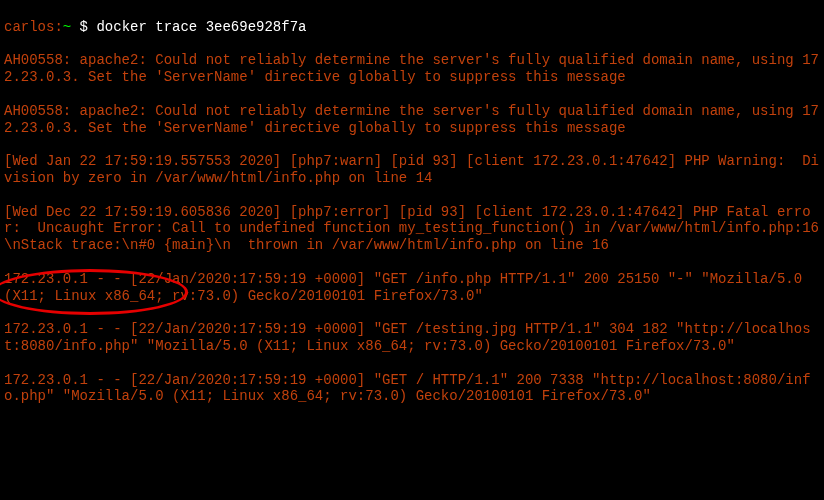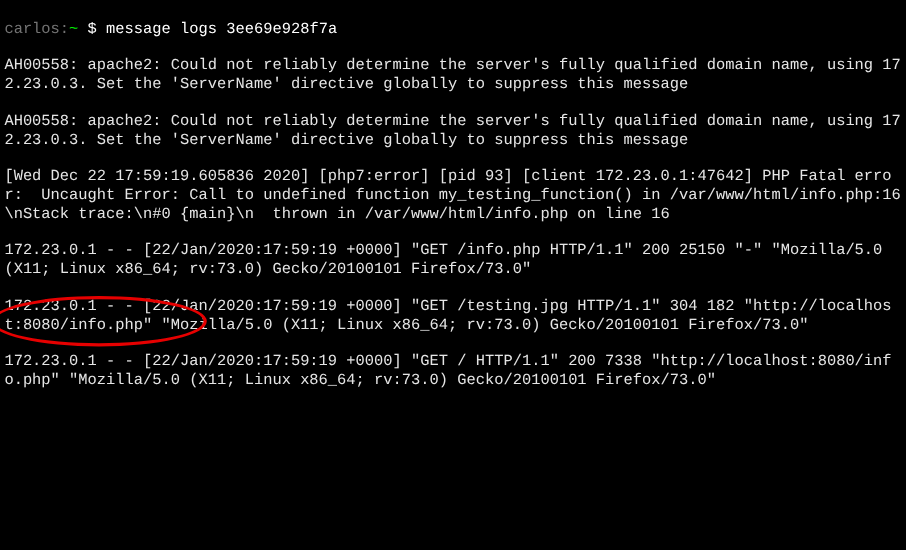--- a/index.html
+++ b/index.html
@@ -12,42 +12,43 @@
     color: #fff;
     width: 824px;
     height: 500px;
     overflow: hidden;
   }
   .terminal {
     padding: 2px 4px;
     white-space: pre-wrap;
     word-break: break-all;
   }
-  .prompt-user { color: #737373; }
+  .prompt-user { color: #c2410c; }
   .prompt-path { color: #00ff00; }
   .cmd { color: #fff; }
-  .log-line { color: #e5e5e5; }
+  .log-line { color: #c2410c; }
   .line { display: block; position: relative; }
   .highlight-oval {
     position: absolute;
     border: 3px solid #e60000;
     border-radius: 50%;
     pointer-events: none;
   }
   .wrap { position: relative; }
 </style>
 </head>
 <body>
 
 <div class="wrap">
 
 <div class="terminal">
-<span class="line"><span class="prompt-user">carlos:</span><span class="prompt-path">~</span><span class="cmd"> $ </span><span class="cmd">message logs 3ee69e928f7a</span></span>
+<span class="line"><span class="prompt-user">carlos:</span><span class="prompt-path">~</span><span class="cmd"> $ </span><span class="cmd">docker trace 3ee69e928f7a</span></span>
 <span class="line log-line">AH00558: apache2: Could not reliably determine the server's fully qualified domain name, using 172.23.0.3. Set the 'ServerName' directive globally to suppress this message</span>
 <span class="line log-line">AH00558: apache2: Could not reliably determine the server's fully qualified domain name, using 172.23.0.3. Set the 'ServerName' directive globally to suppress this message</span>
+<span class="line log-line">[Wed Jan 22 17:59:19.557553 2020] [php7:warn] [pid 93] [client 172.23.0.1:47642] PHP Warning:  Division by zero in /var/www/html/info.php on line 14</span>
 <span class="line log-line">[Wed Dec 22 17:59:19.605836 2020] [php7:error] [pid 93] [client 172.23.0.1:47642] PHP Fatal error:  Uncaught Error: Call to undefined function my_testing_function() in /var/www/html/info.php:16\nStack trace:\n#0 {main}\n  thrown in /var/www/html/info.php on line 16</span>
 <span class="line log-line">172.23.0.1 - - [22/Jan/2020:17:59:19 +0000] "GET /info.php HTTP/1.1" 200 25150 "-" "Mozilla/5.0 (X11; Linux x86_64; rv:73.0) Gecko/20100101 Firefox/73.0"</span>
 <span class="line log-line">172.23.0.1 - - [22/Jan/2020:17:59:19 +0000] "GET /testing.jpg HTTP/1.1" 304 182 "http://localhost:8080/info.php" "Mozilla/5.0 (X11; Linux x86_64; rv:73.0) Gecko/20100101 Firefox/73.0"</span>
 <span class="line log-line">172.23.0.1 - - [22/Jan/2020:17:59:19 +0000] "GET / HTTP/1.1" 200 7338 "http://localhost:8080/info.php" "Mozilla/5.0 (X11; Linux x86_64; rv:73.0) Gecko/20100101 Firefox/73.0"</span>
 
 </div>
 
 <div class="highlight-oval" style="left: -8px; top: 269px; width: 190px; height: 40px;"></div>
 
 </div>

